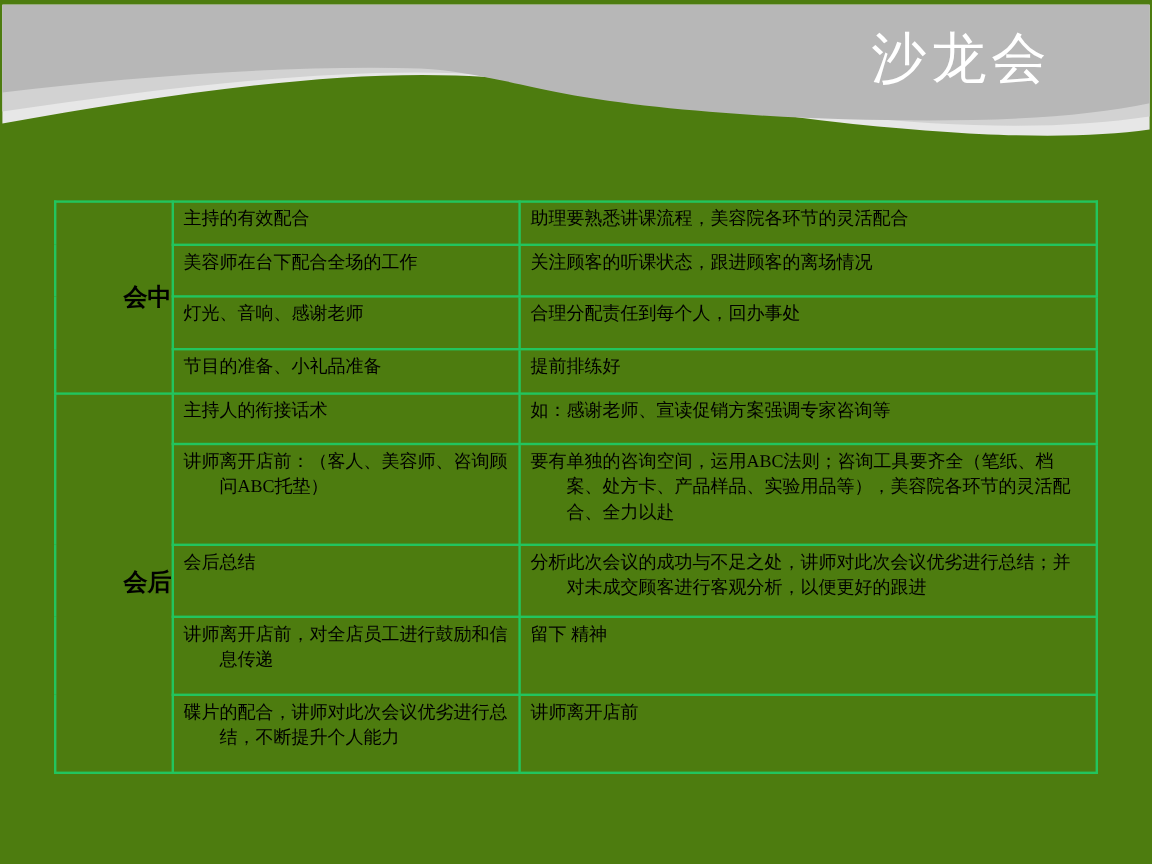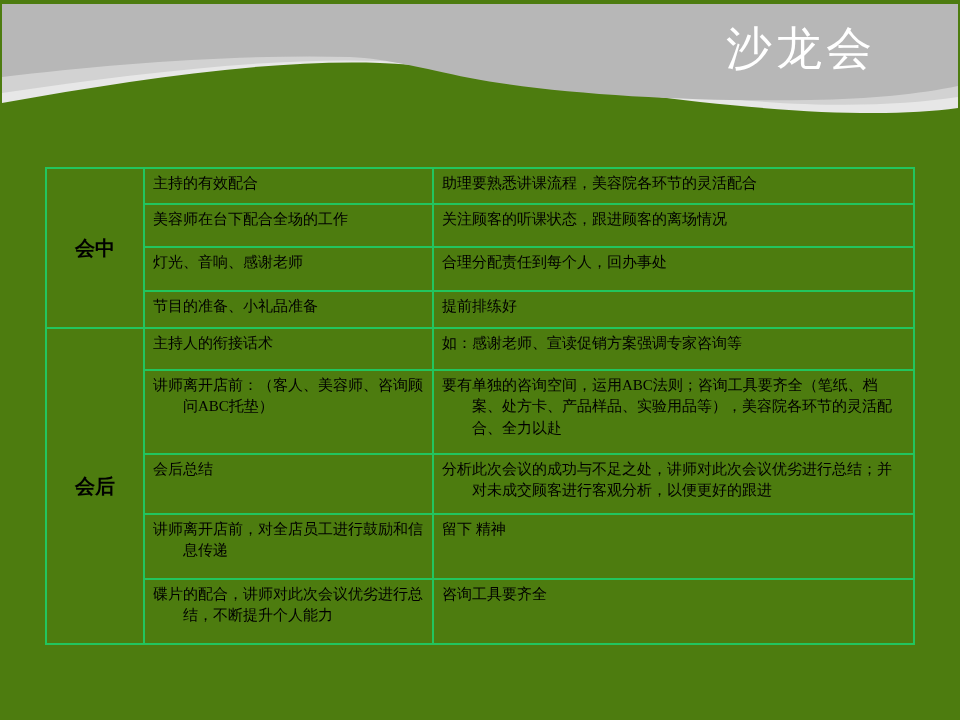--- a/index.html
+++ b/index.html
@@ -43,21 +43,21 @@
     border: 2px solid #22c55e;
     vertical-align: top;
     color: #000000;
     font-size: 15px;
     line-height: 1.42;
     padding: 4px 9px 4px 8px;
     overflow: hidden;
   }
   table.salon td.group {
     vertical-align: middle;
-    text-align: center;
+    text-align: right;
     font-size: 20px;
     font-weight: 700;
     padding: 0;
   }
   table.salon td.hang {
     padding-left: calc(8px + 2em);
     text-indent: -2em;
   }
 </style>
 </head>
@@ -111,19 +111,19 @@
         <tr style="height:60px">
           <td class="hang">会后总结</td>
           <td class="hang">分析此次会议的成功与不足之处，讲师对此次会议优劣进行总结；并对未成交顾客进行客观分析，以便更好的跟进</td>
         </tr>
         <tr style="height:65px">
           <td class="hang">讲师离开店前，对全店员工进行鼓励和信息传递</td>
           <td class="hang">留下 精神</td>
         </tr>
         <tr style="height:65px">
           <td class="hang">碟片的配合，讲师对此次会议优劣进行总结，不断提升个人能力</td>
-          <td class="hang">咨询工具要齐全</td>
+          <td class="hang">讲师离开店前</td>
         </tr>
       </tbody>
     </table>
   </div>
 
 </div>
 
 </body></html>

